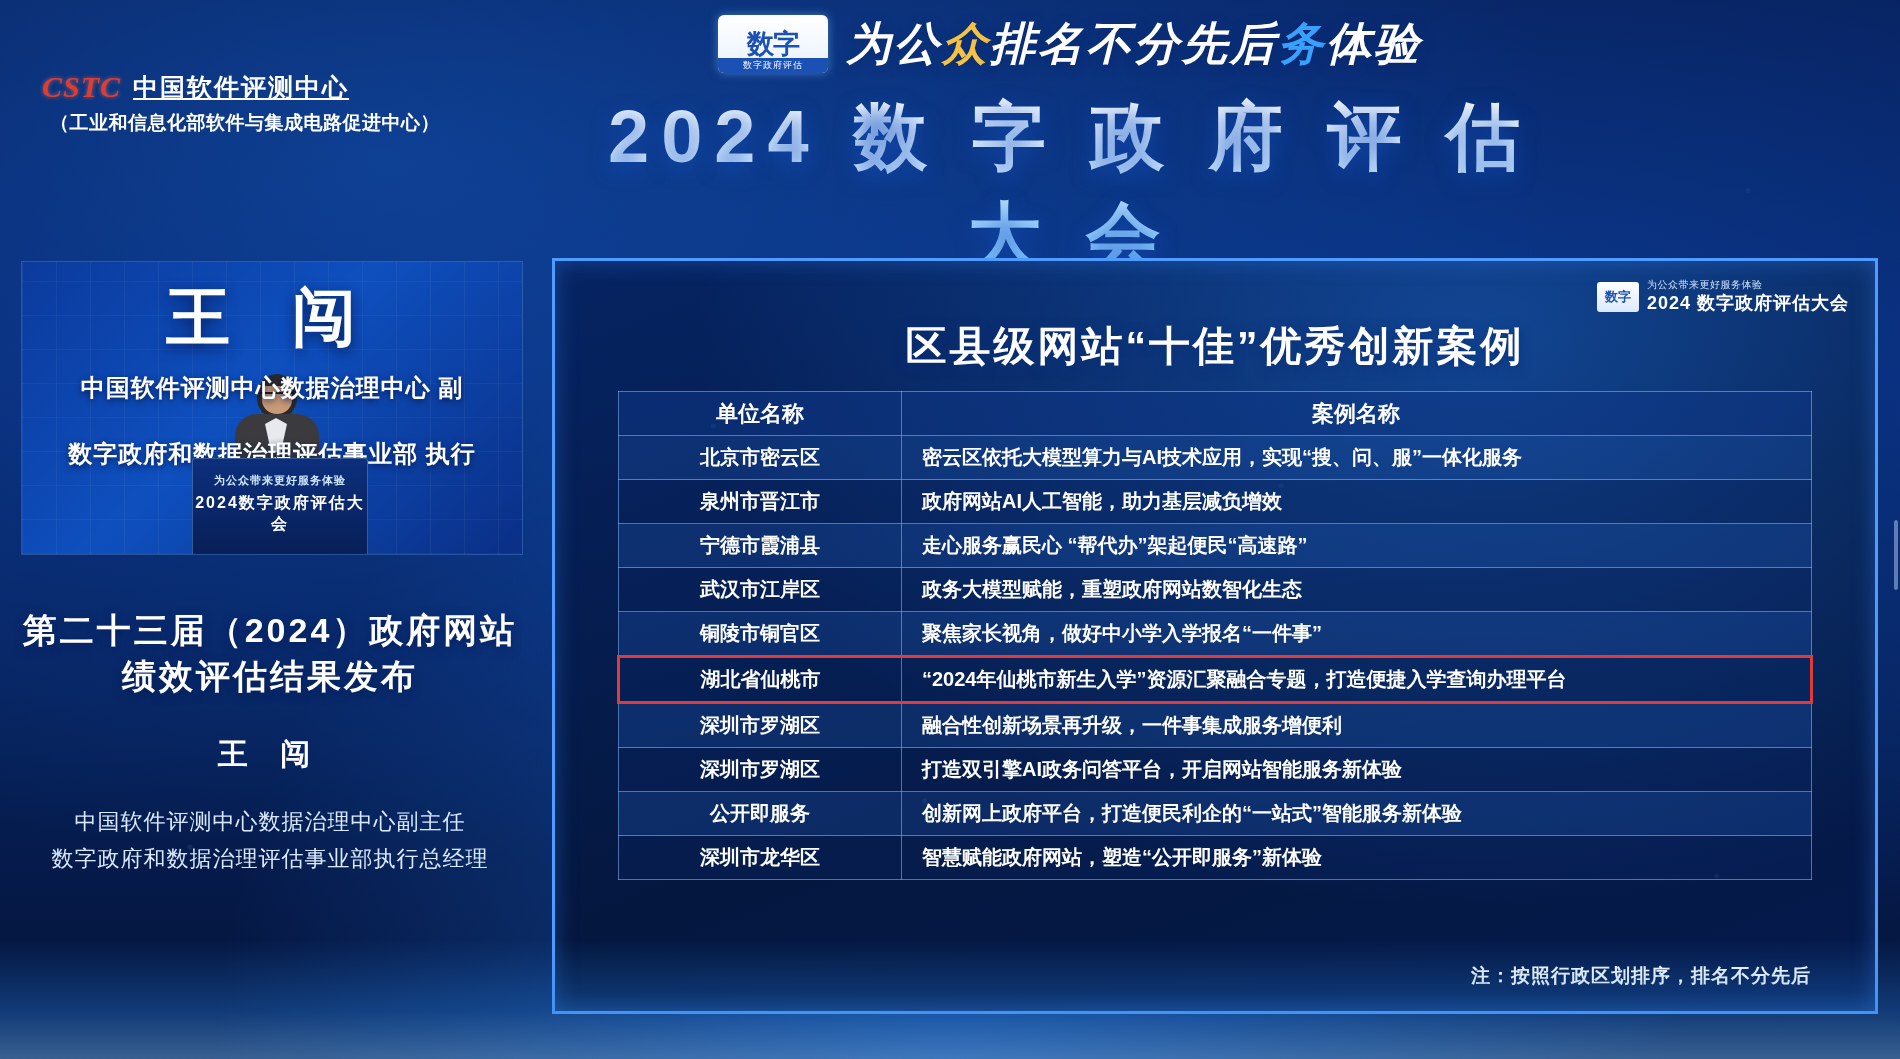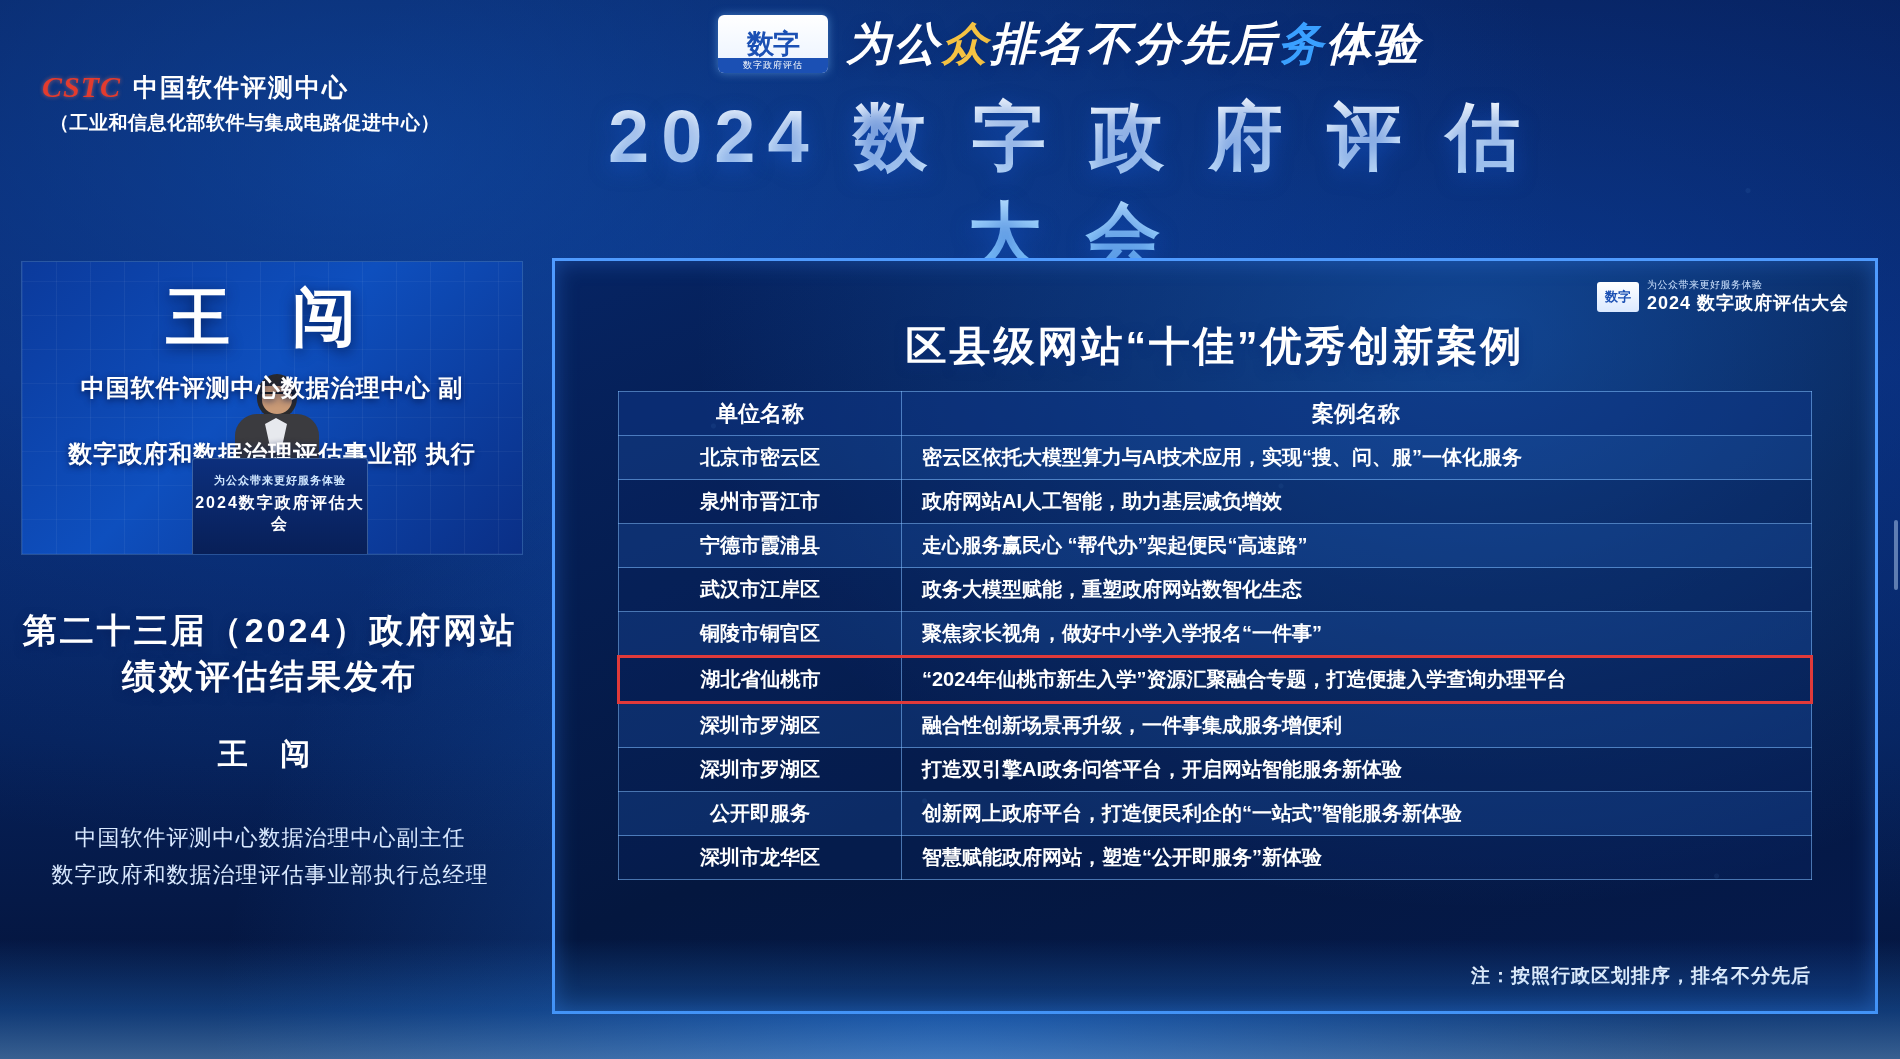--- a/index.html
+++ b/index.html
@@ -70,20 +70,21 @@
     font-size: 30px;
     letter-spacing: 1px;
     color: #e43b2e;
     text-shadow: 0 0 4px rgba(255,120,90,0.6);
   }
   .cstc-name {
     font-size: 25px;
     font-weight: bold;
     color: #ffffff;
     letter-spacing: 2px;
+    text-decoration: underline;
   }
   .cstc-sub {
     margin-top: 6px;
     font-size: 19px;
     font-weight: bold;
     color: #ffffff;
     letter-spacing: 0.5px;
     text-align: left;
     padding-left: 8px;
   }
@@ -284,21 +285,21 @@
     text-shadow: 0 3px 10px rgba(5,30,90,0.9);
   }
   .lt-name {
     margin-top: 34px;
     font-size: 30px;
     font-weight: bold;
     color: #ffffff;
     letter-spacing: 12px;
   }
   .lt-desc {
-    margin-top: 44px;
+    margin-top: 28px;
     font-size: 22px;
     color: #d9e9ff;
     line-height: 1.7;
     letter-spacing: 1px;
   }
 
   
   .slide {
     position: absolute;
     left: 552px;

